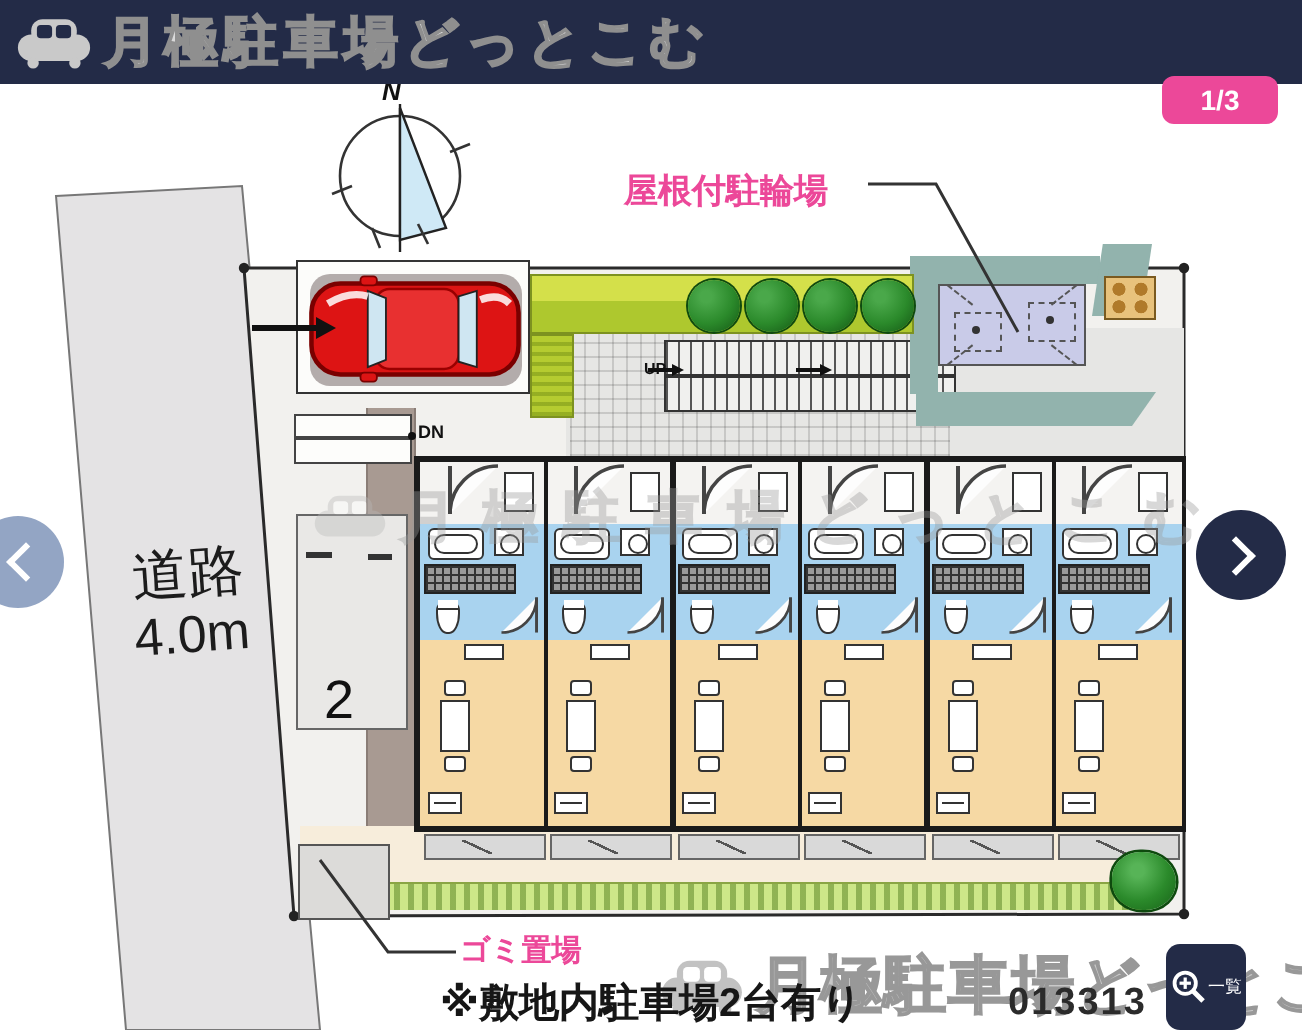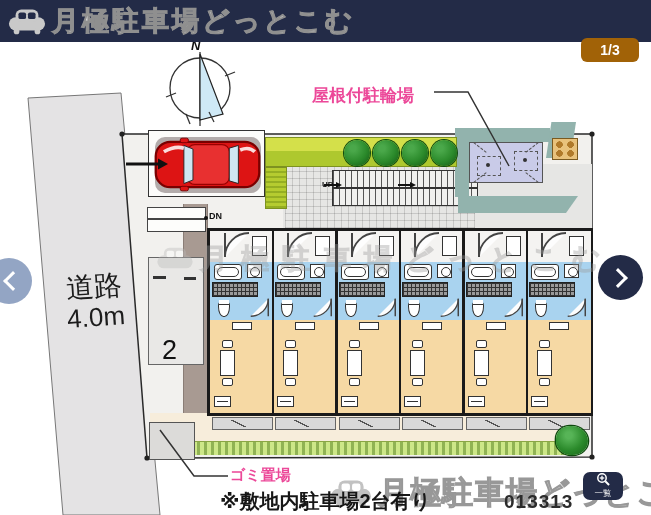--- a/index.html
+++ b/index.html
@@ -3,21 +3,21 @@
 <meta charset="utf-8">
 <style>
   html,body{margin:0;padding:0;background:#fff;}
   body{width:651px;height:515px;position:relative;overflow:hidden;
        font-family:"Liberation Sans","DejaVu Sans",sans-serif;}
   
   .header{position:absolute;left:0;top:0;width:651px;height:42px;background:#232b47;
           display:flex;align-items:center;padding-left:8px;box-sizing:border-box;z-index:10;}
   .logo-text{font-size:27px;font-weight:bold;color:#d9d9d9;letter-spacing:3px;
              -webkit-text-stroke:1px #8f8f8f;margin-left:6px;white-space:nowrap;}
-  .pager{position:absolute;left:581px;top:38px;width:58px;height:24px;background:#a16207;
+  .pager{position:absolute;left:581px;top:38px;width:58px;height:24px;background:#ec4899;
          border-radius:6px;color:#fff;font-size:14px;font-weight:bold;display:flex;
          align-items:center;justify-content:center;z-index:10;}
   
   .nav-btn{position:absolute;border-radius:50%;display:flex;align-items:center;
            justify-content:center;z-index:11;cursor:pointer;}
   .nav-prev{left:-14px;top:258px;width:46px;height:46px;background:#93a5c4;}
   .nav-next{left:598px;top:255px;width:45px;height:45px;background:#232b47;}
   .chev{width:11px;height:11px;border-left:3.2px solid #fff;border-bottom:3.2px solid #fff;}
   .chev-l{transform:rotate(45deg);margin-left:8px;}
   .chev-r{transform:rotate(-135deg);margin-right:6px;}
@@ -112,22 +112,22 @@
   .garb-lbl{left:230px;top:466px;font-size:15px;font-weight:600;}
   .note-lbl{left:220px;top:488px;font-size:20px;font-weight:600;color:#161616;}
   .planid{left:504px;top:491px;font-size:19px;font-weight:600;color:#2b2b2b;letter-spacing:1px;z-index:8;}
   
   .wm{position:absolute;display:flex;align-items:center;gap:6px;white-space:nowrap;}
   .wm-bottom{left:330px;top:472px;z-index:7;}
   .wm-bottom .wm-text{font-size:31px;font-weight:bold;color:#c7c7c7;-webkit-text-stroke:1px #989898;letter-spacing:1px;}
   .wm-mid{left:156px;top:240px;z-index:4;opacity:.38;}
   .wm-mid .wm-text{font-size:28px;font-weight:bold;color:#b9b9b9;-webkit-text-stroke:1px #9a9a9a;letter-spacing:13px;}
   
-  .zoom-btn{position:absolute;left:583px;top:472px;width:40px;height:28px;background:#232b47;
-    border-radius:7px;z-index:9;display:flex;flex-direction:column;align-items:center;
+  .zoom-btn{position:absolute;left:583px;top:472px;width:40px;height:43px;background:#232b47;
+    border-radius:7px;z-index:9;display:flex;flex-direction:row;align-items:center;
     justify-content:center;cursor:pointer;}
   .zoom-btn .zl{color:#fff;font-size:8.5px;margin-top:1px;}
 </style>
 </head>
 <body>
 
 <svg id="base" class="lay" viewBox="0 0 651 515">
   <polygon points="28,98 121,93 160,515 63,515" fill="#e4e3e4" stroke="#777" stroke-width="1"></polygon>
   <polygon points="122,134 592,134 592,457 147,458" fill="#f2f1ee" stroke="#2a2a2a" stroke-width="1.5"></polygon>
   <g>

